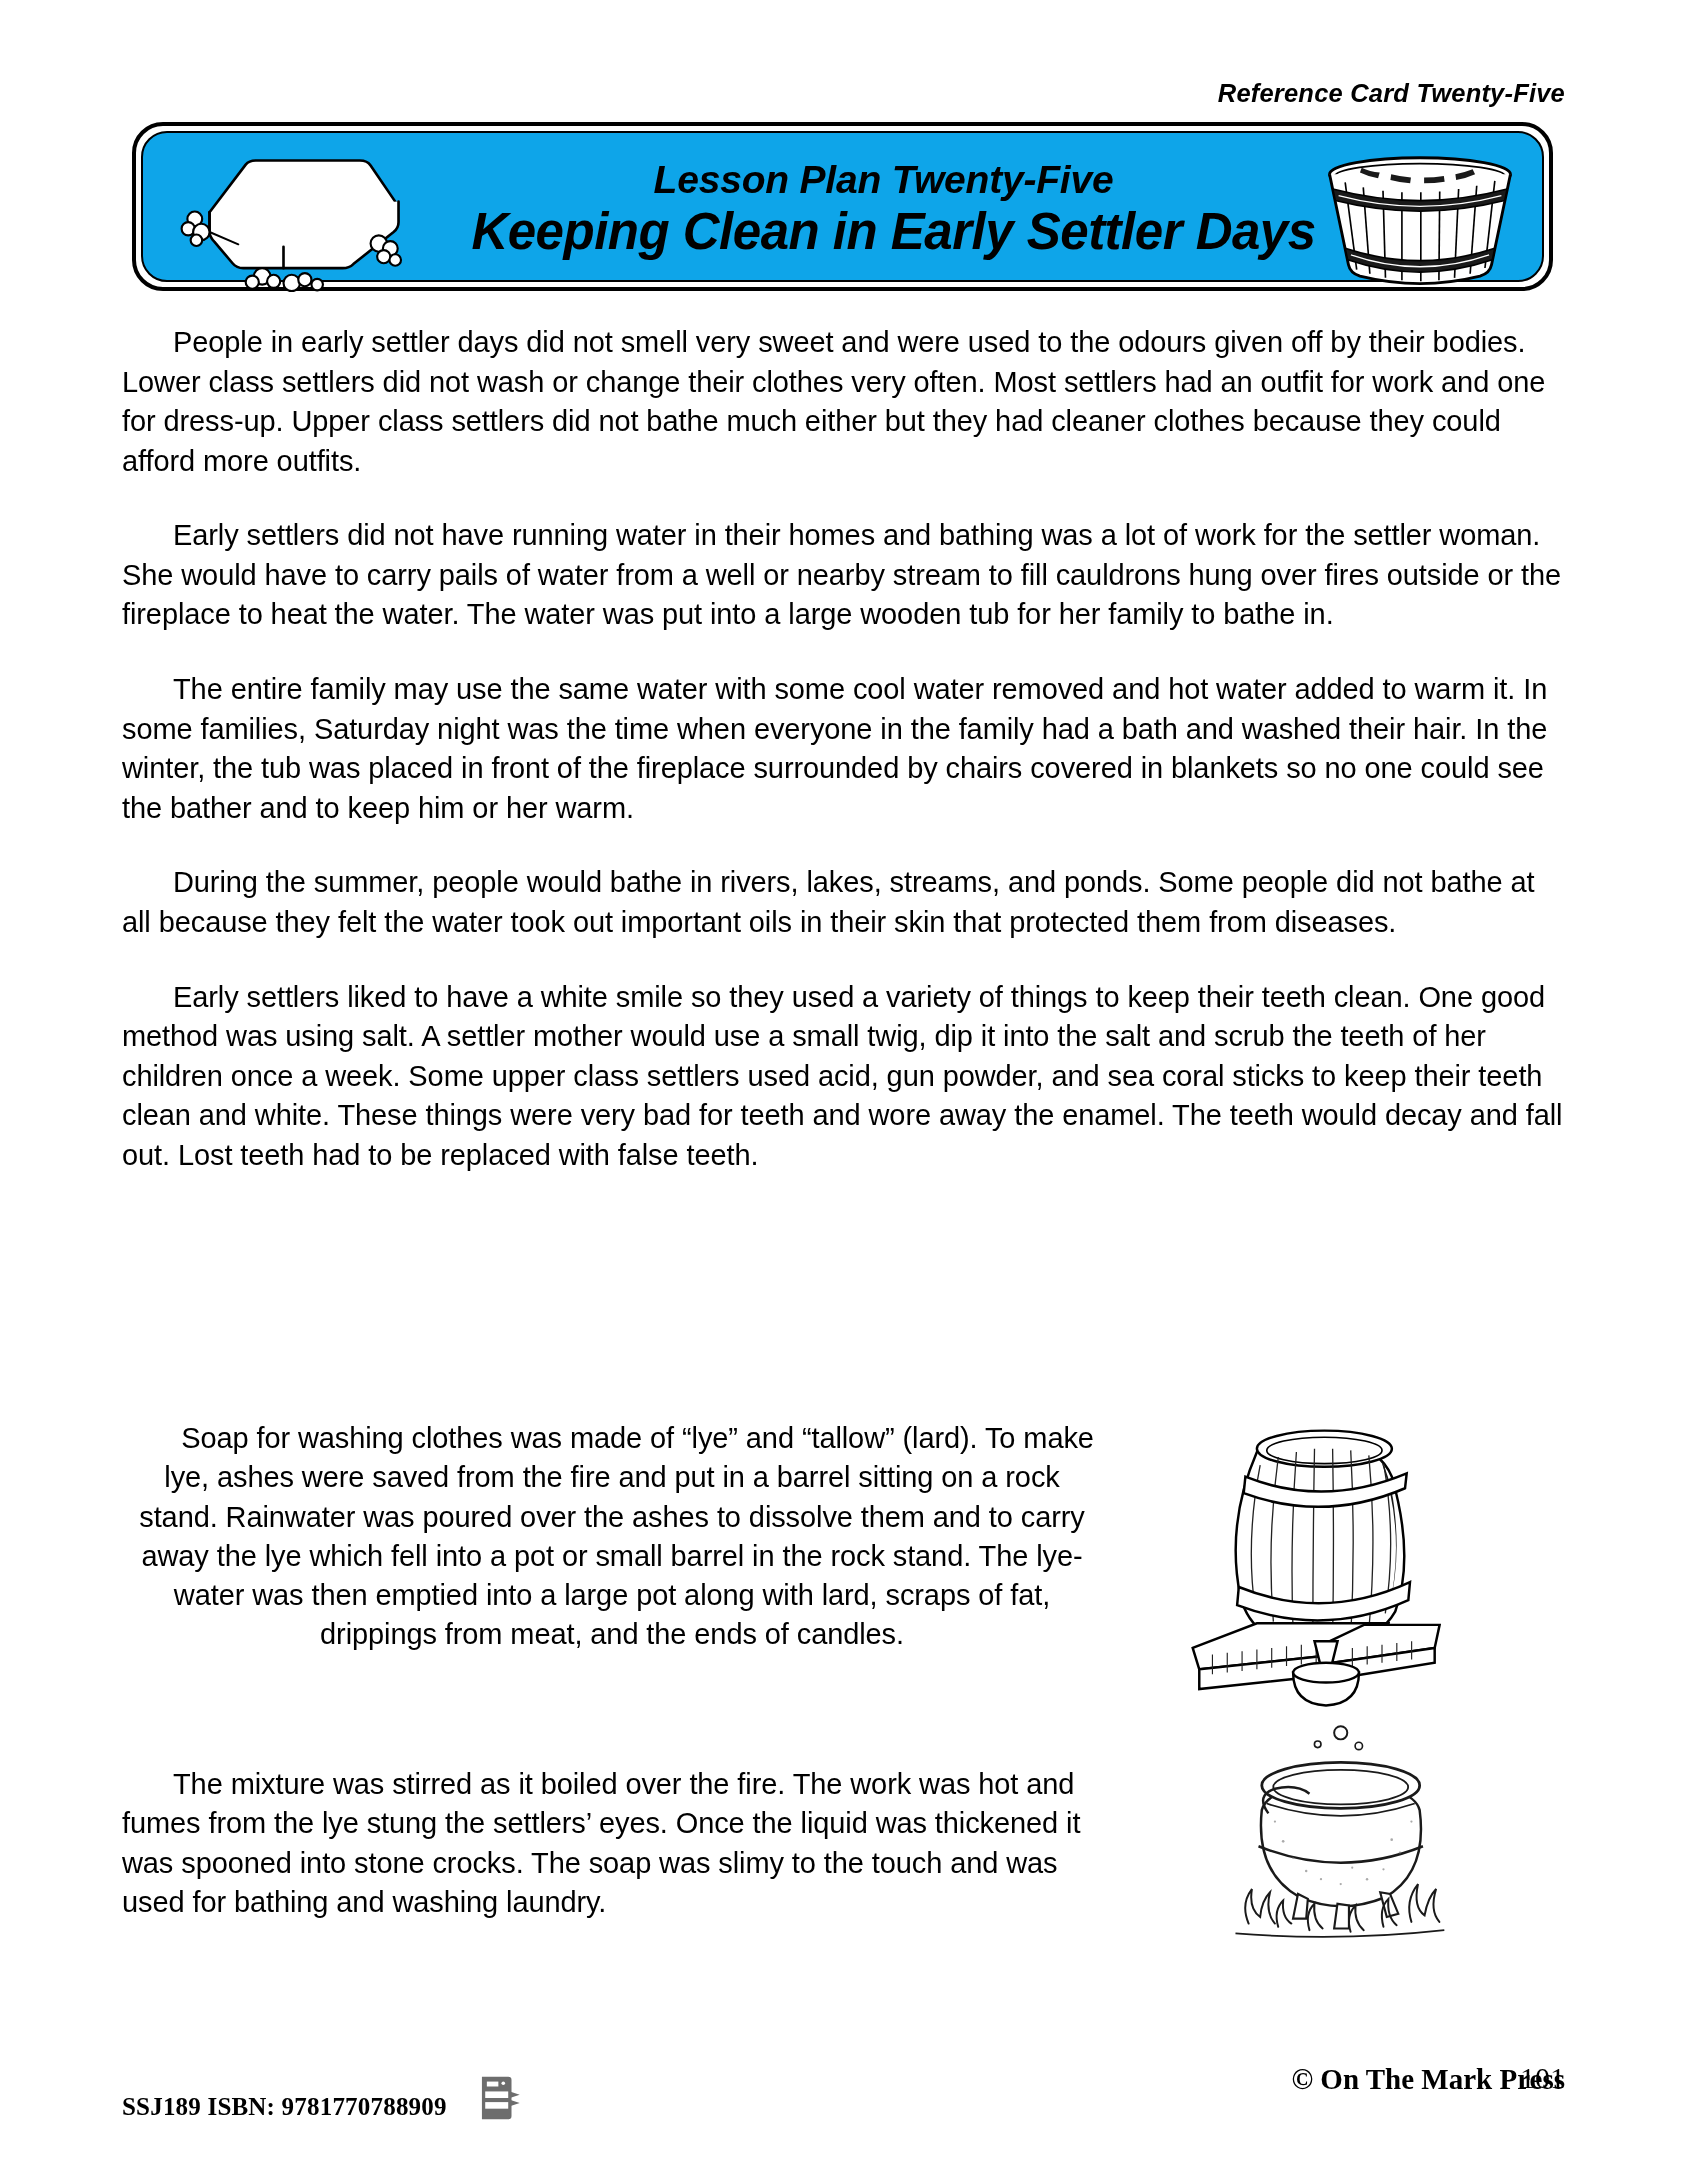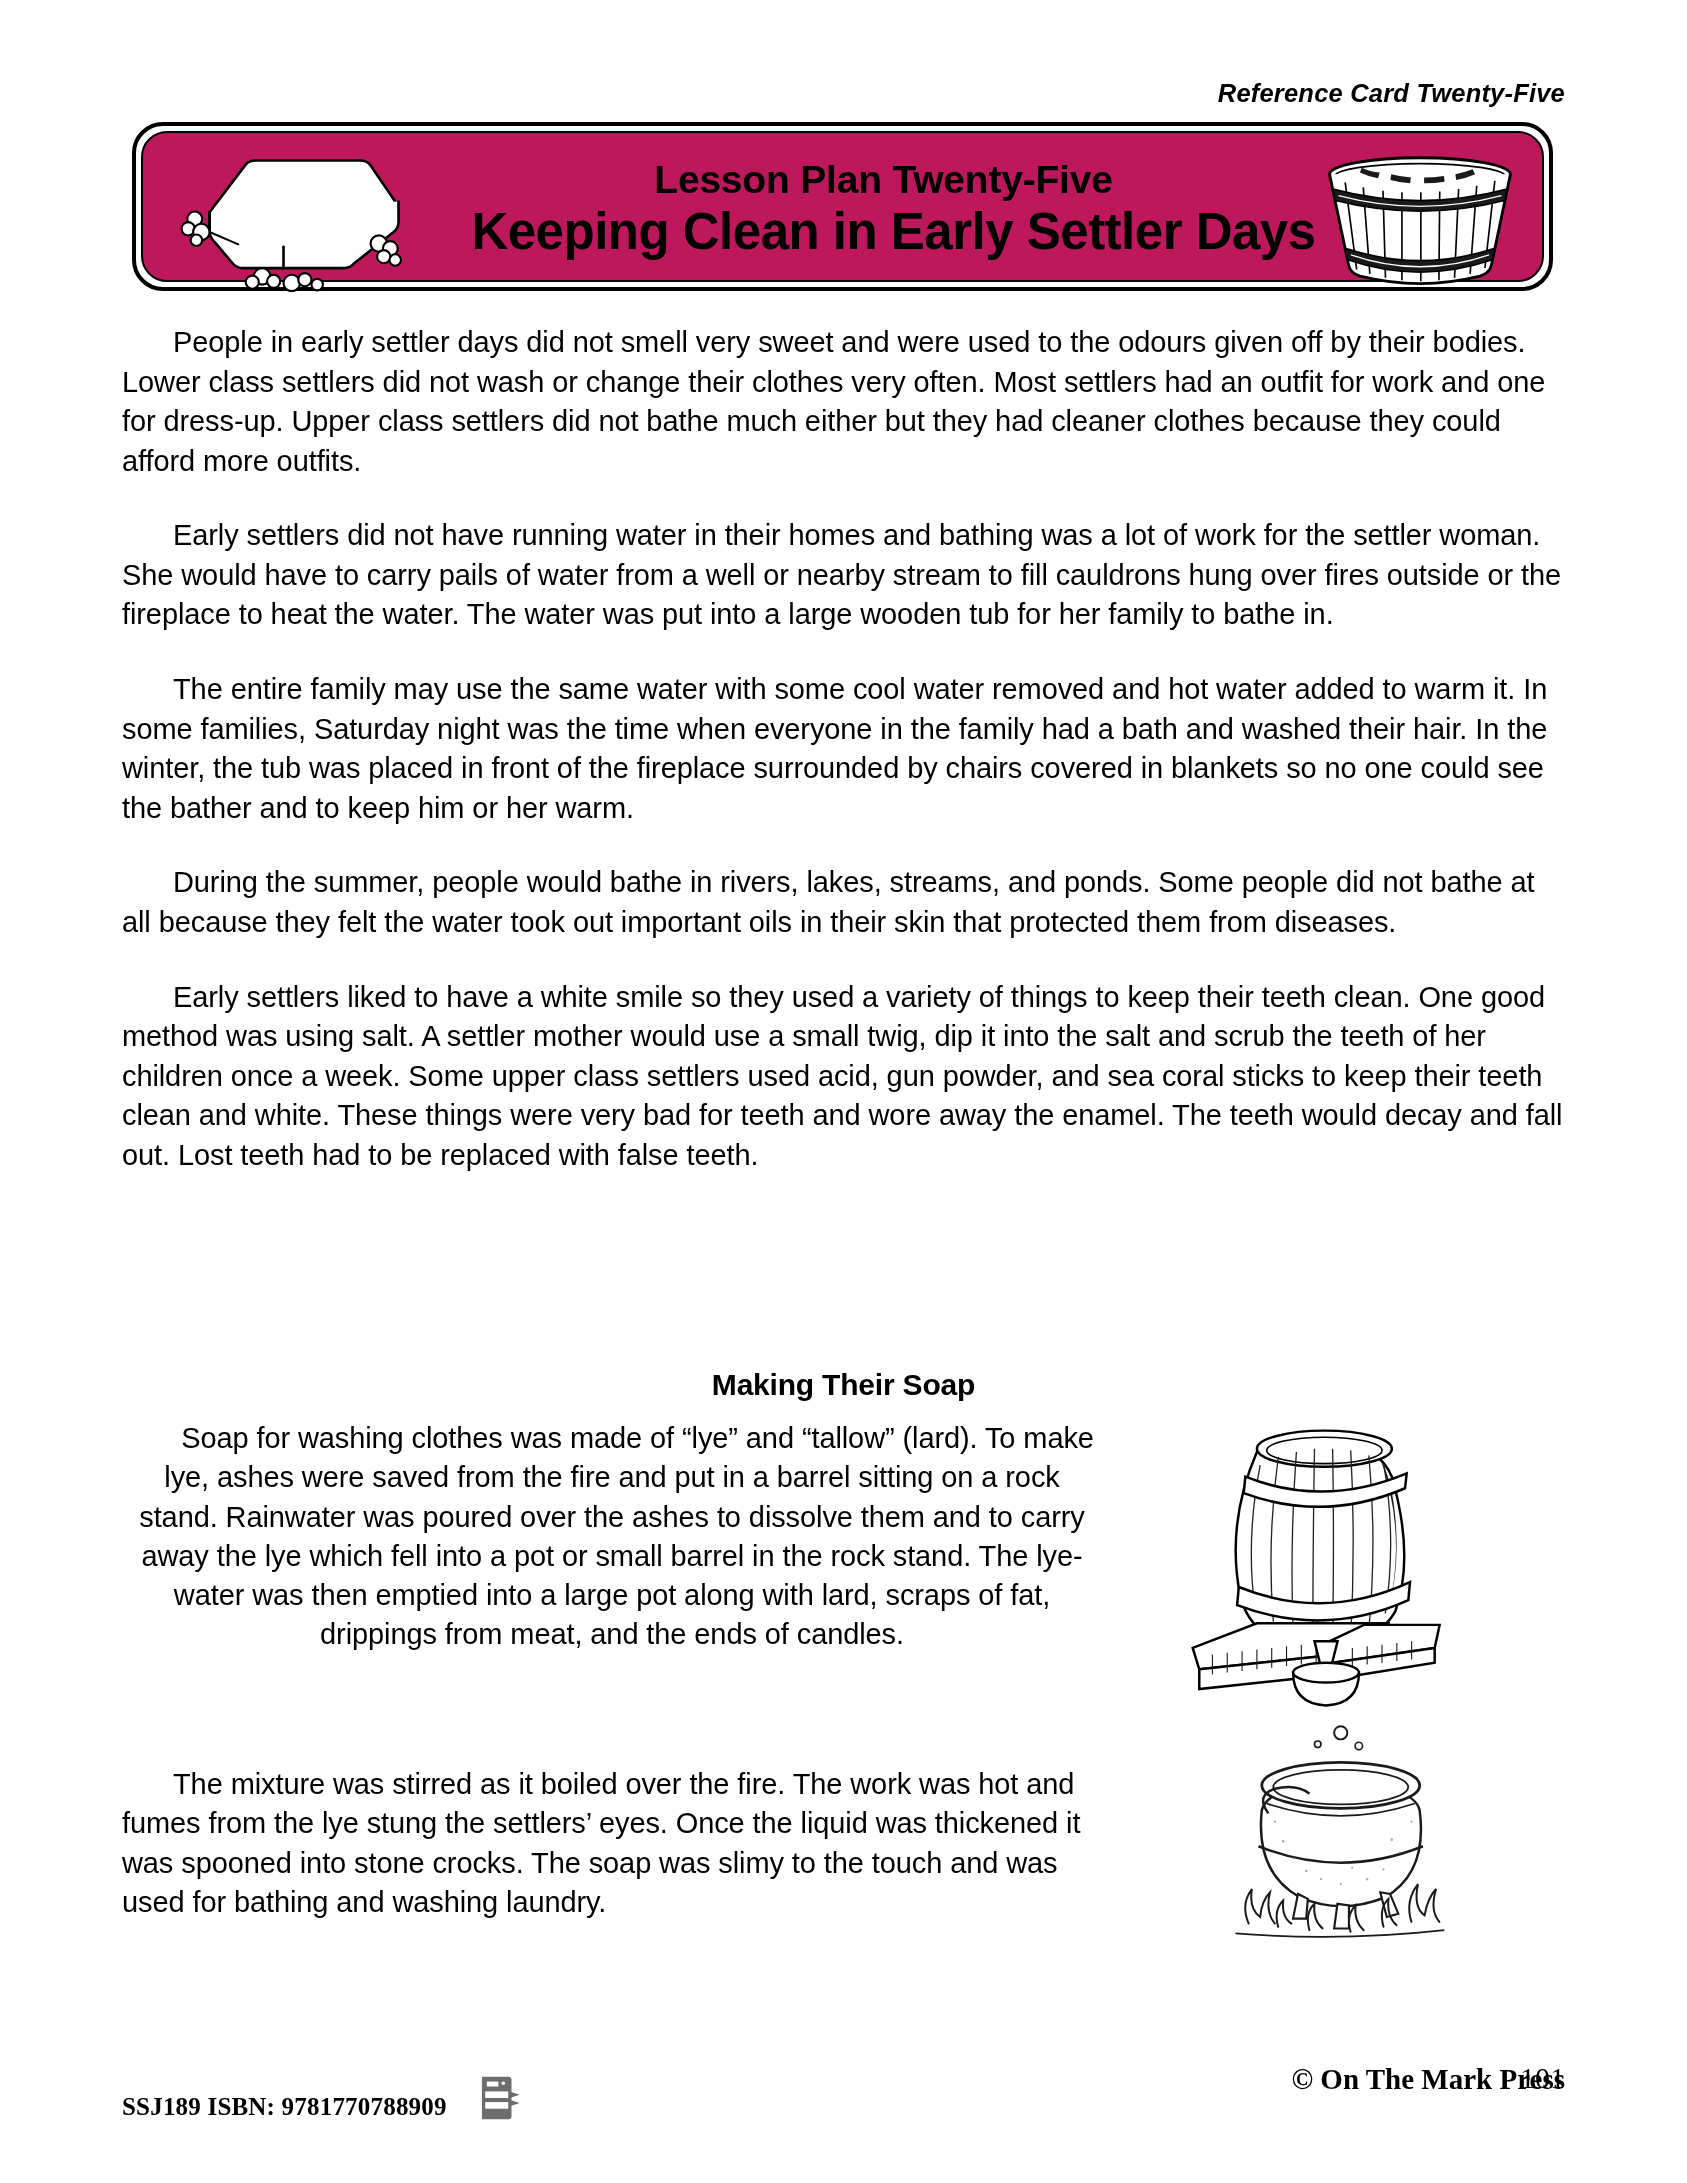--- a/index.html
+++ b/index.html
@@ -44,21 +44,22 @@
     border: 4.1px solid #000;
     border-radius: 31px;
     box-sizing: border-box;
   }
   .banner-inner {
     position: absolute;
     inset: 5px;
     border: 2.5px solid #000;
     border-radius: 26px;
     box-sizing: border-box;
-    background: #be185d;
+    background: #0ea5e9;
+    font-style: italic;
   }
   .banner-titles {
     position: absolute;
     left: 354px;
     right: 272px;
     top: 16.5px;
     bottom: 11.5px;
     display: flex;
     flex-direction: column;
     align-items: center;
@@ -279,21 +280,20 @@
   </div>
 
   <div class="body-col">
     <p class="para">People in early settler days did not smell very sweet and were used to the odours given off by their bodies. Lower class settlers did not wash or change their clothes very often. Most settlers had an outfit for work and one for dress-up. Upper class settlers did not bathe much either but they had cleaner clothes because they could afford more outfits.</p>
     <p class="para">Early settlers did not have running water in their homes and bathing was a lot of work for the settler woman. She would have to carry pails of water from a well or nearby stream to fill cauldrons hung over fires outside or the fireplace to heat the water. The water was put into a large wooden tub for her family to bathe in.</p>
     <p class="para">The entire family may use the same water with some cool water removed and hot water added to warm it. In some families, Saturday night was the time when everyone in the family had a bath and washed their hair. In the winter, the tub was placed in front of the fireplace surrounded by chairs covered in blankets so no one could see the bather and to keep him or her warm.</p>
     <p class="para">During the summer, people would bathe in rivers, lakes, streams, and ponds. Some people did not bathe at all because they felt the water took out important oils in their skin that protected them from diseases.</p>
     <p class="para last-wide">Early settlers liked to have a white smile so they used a variety of things to keep their teeth clean. One good method was using salt. A settler mother would use a small twig, dip it into the salt and scrub the teeth of her children once a week. Some upper class settlers used acid, gun powder, and sea coral sticks to keep their teeth clean and white. These things were very bad for teeth and wore away the enamel. The teeth would decay and fall out. Lost teeth had to be replaced with false teeth.</p>
   </div>
 
-  <div class="section-heading" style="top:1368px;">Making Their Soap</div>
 
   <div class="narrow-col" style="top:1419px;text-align:center;">
     <p>Soap for washing clothes was made of “lye” and “tallow” (lard). To make lye, ashes were saved from the fire and put in a barrel sitting on a rock stand. Rainwater was poured over the ashes to dissolve them and to carry away the lye which fell into a pot or small barrel in the rock stand. The lye-water was then emptied into a large pot along with lard, scraps of fat, drippings from meat, and the ends of candles.</p>
   </div>
 
   <svg class="art-barrel" viewBox="0 0 390 390">
     <g stroke="#000" fill="#fff">
 
       <path d="M108 62 Q70 150 88 238 Q96 268 118 282 Q160 300 212 294 Q258 288 276 256
                Q300 190 272 92 Q258 58 210 48 Q150 40 108 62 Z" stroke-width="3" fill="#fff"></path>

